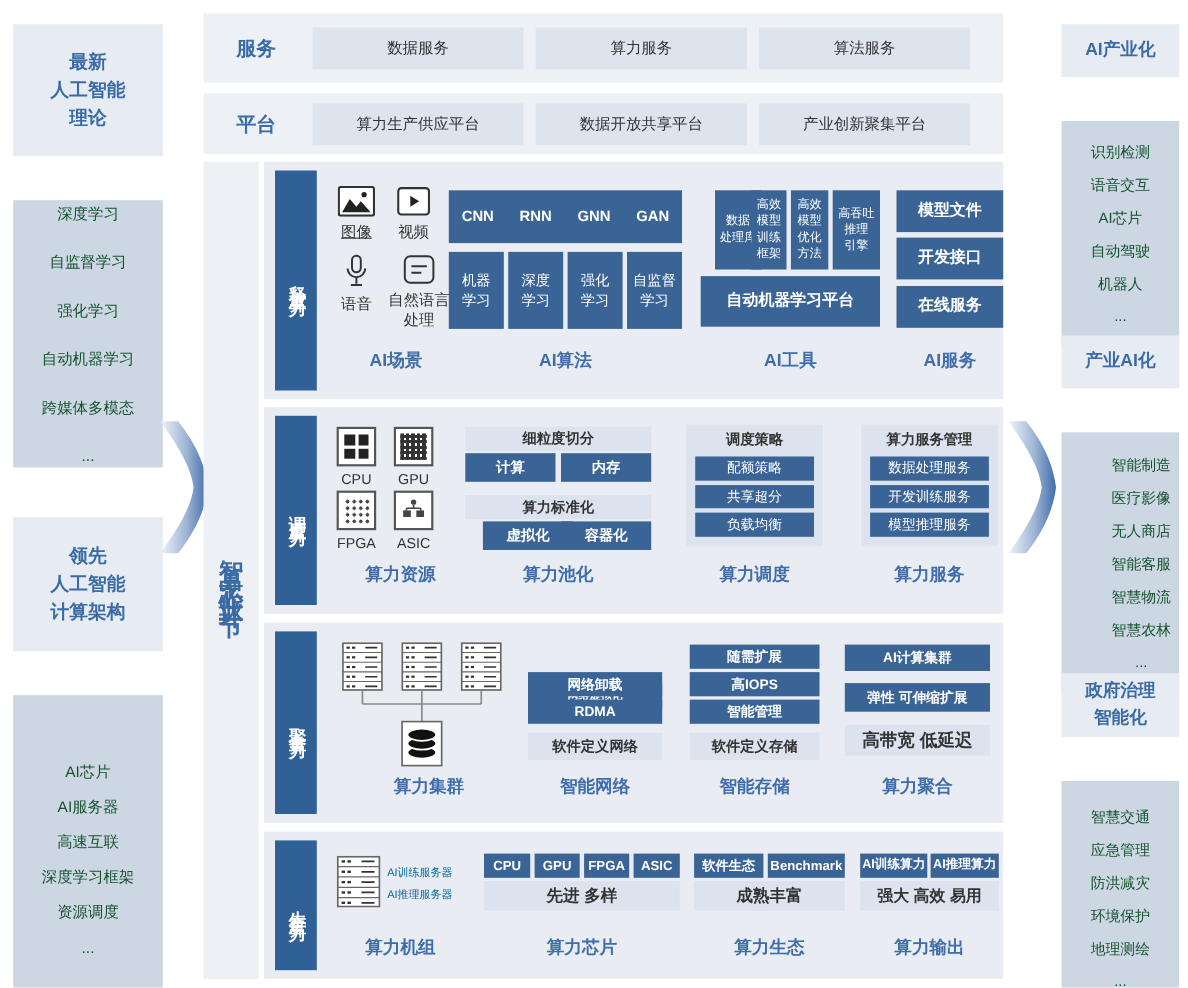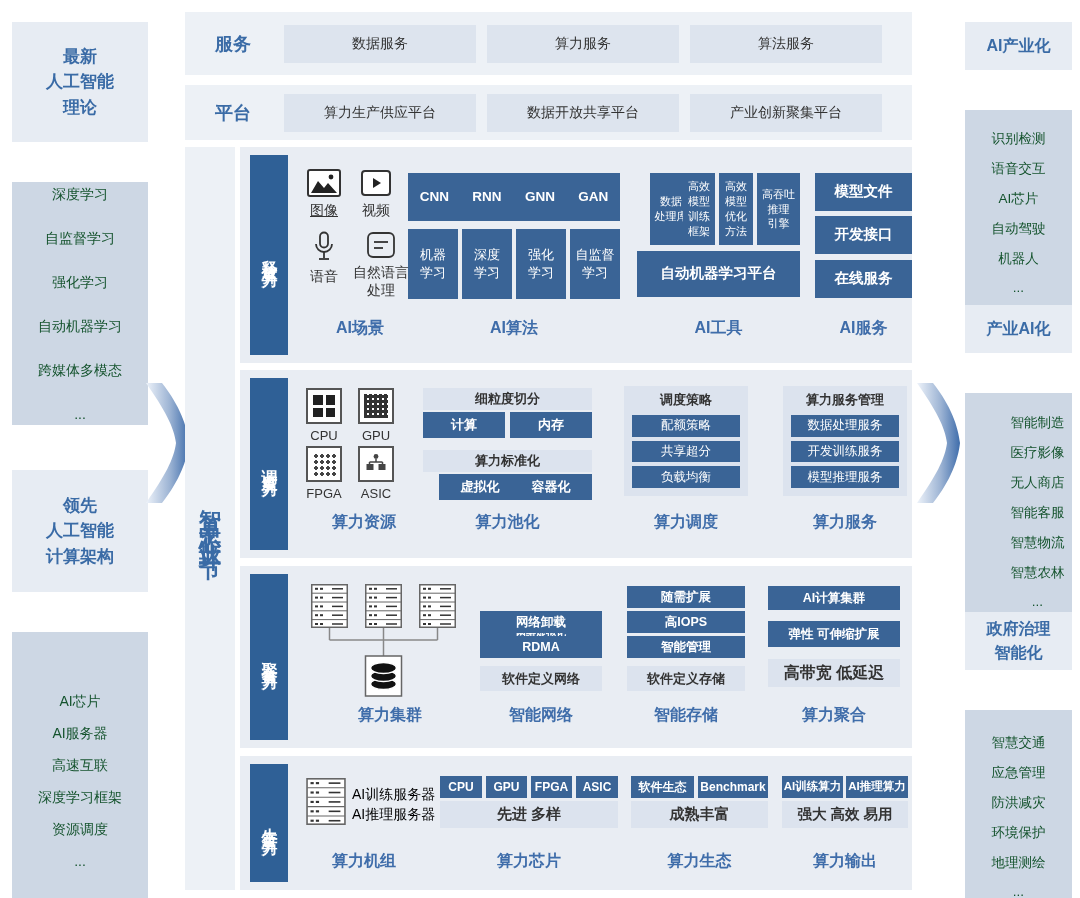--- a/index.html
+++ b/index.html
@@ -50,21 +50,21 @@
   .chip { width:36px; height:36px; border:2px solid #555; background:#fff; display:flex; align-items:center; justify-content:center; }
   .cpu-grid { width:22px; height:22px; display:grid; grid-template-columns:1fr 1fr; grid-template-rows:1fr 1fr; gap:3px; }
   .cpu-grid i { background:#222; }
   .gpu-grid { width:24px; height:24px;
               background-image:repeating-linear-gradient(90deg,#333 0 3px,#fff 3px 5px),
                                repeating-linear-gradient(0deg,#333 0 3px,#fff 3px 5px);
               background-blend-mode:darken; }
   .fpga-grid { width:24px; height:24px; background-image:radial-gradient(circle,#444 1.6px,transparent 1.9px);
                background-size:6px 6px; background-position:1px 1px; }
 
-  .srv-line { position:absolute; font-size:14px; color:#000000; }
+  .srv-line { position:absolute; font-size:10px; color:#0369a1; }
 </style>
 </head>
 <body>
 
 <svg width="0" height="0" style="position:absolute">
   <defs>
     <linearGradient id="arrowGrad" x1="0%" y1="0%" x2="100%" y2="0%">
       <stop offset="0%" stop-color="#eef3fa"></stop>
       <stop offset="55%" stop-color="#9db4d4"></stop>
       <stop offset="100%" stop-color="#3f6dab"></stop>

